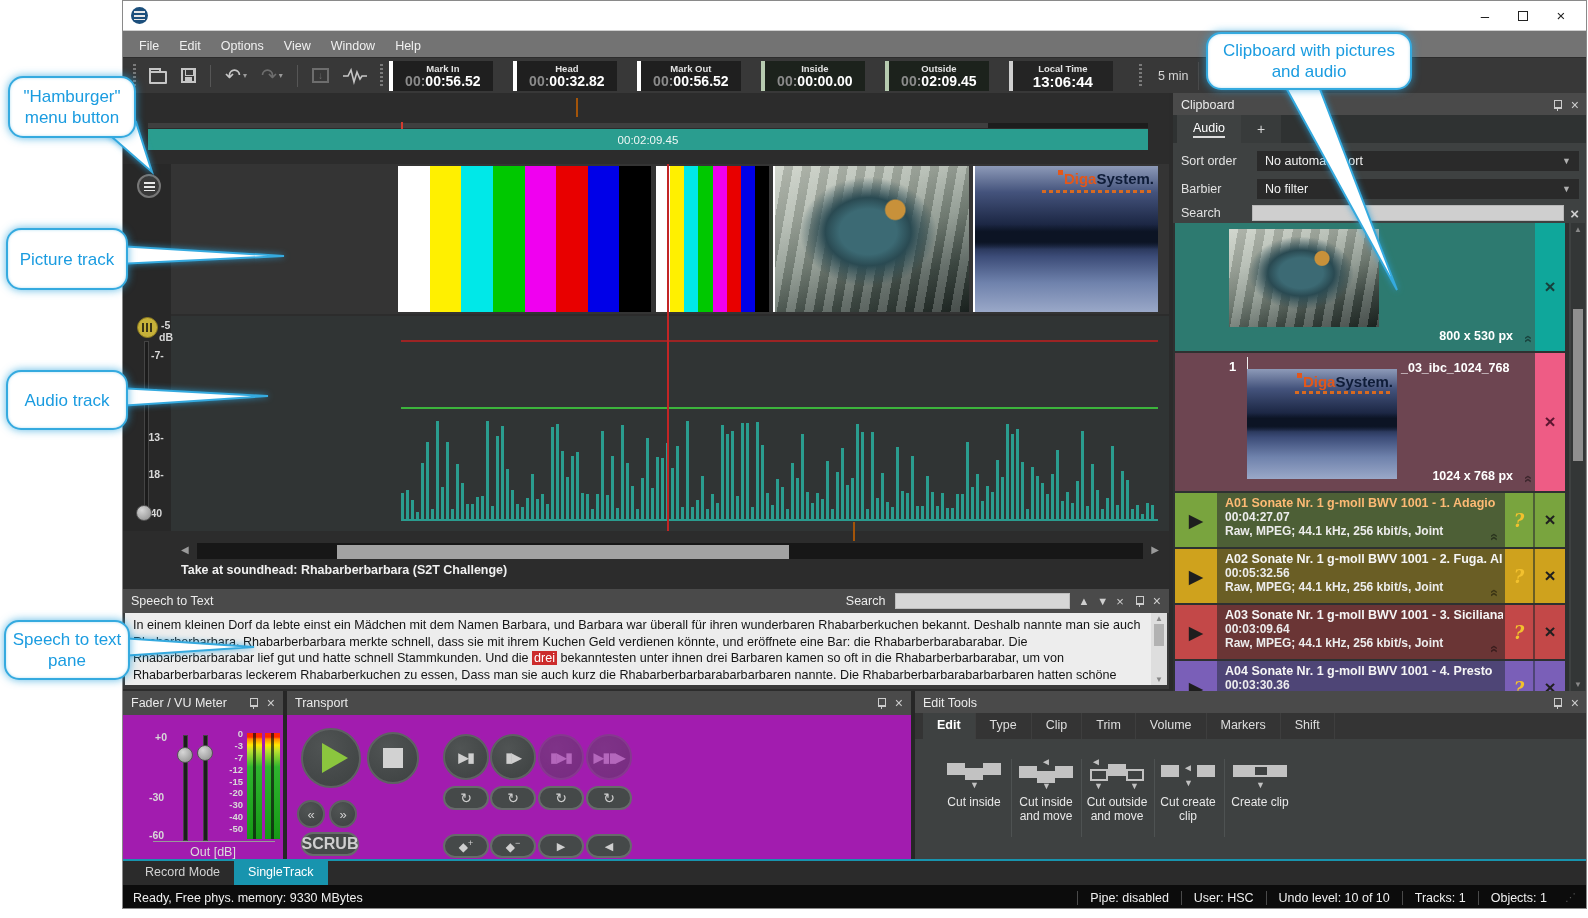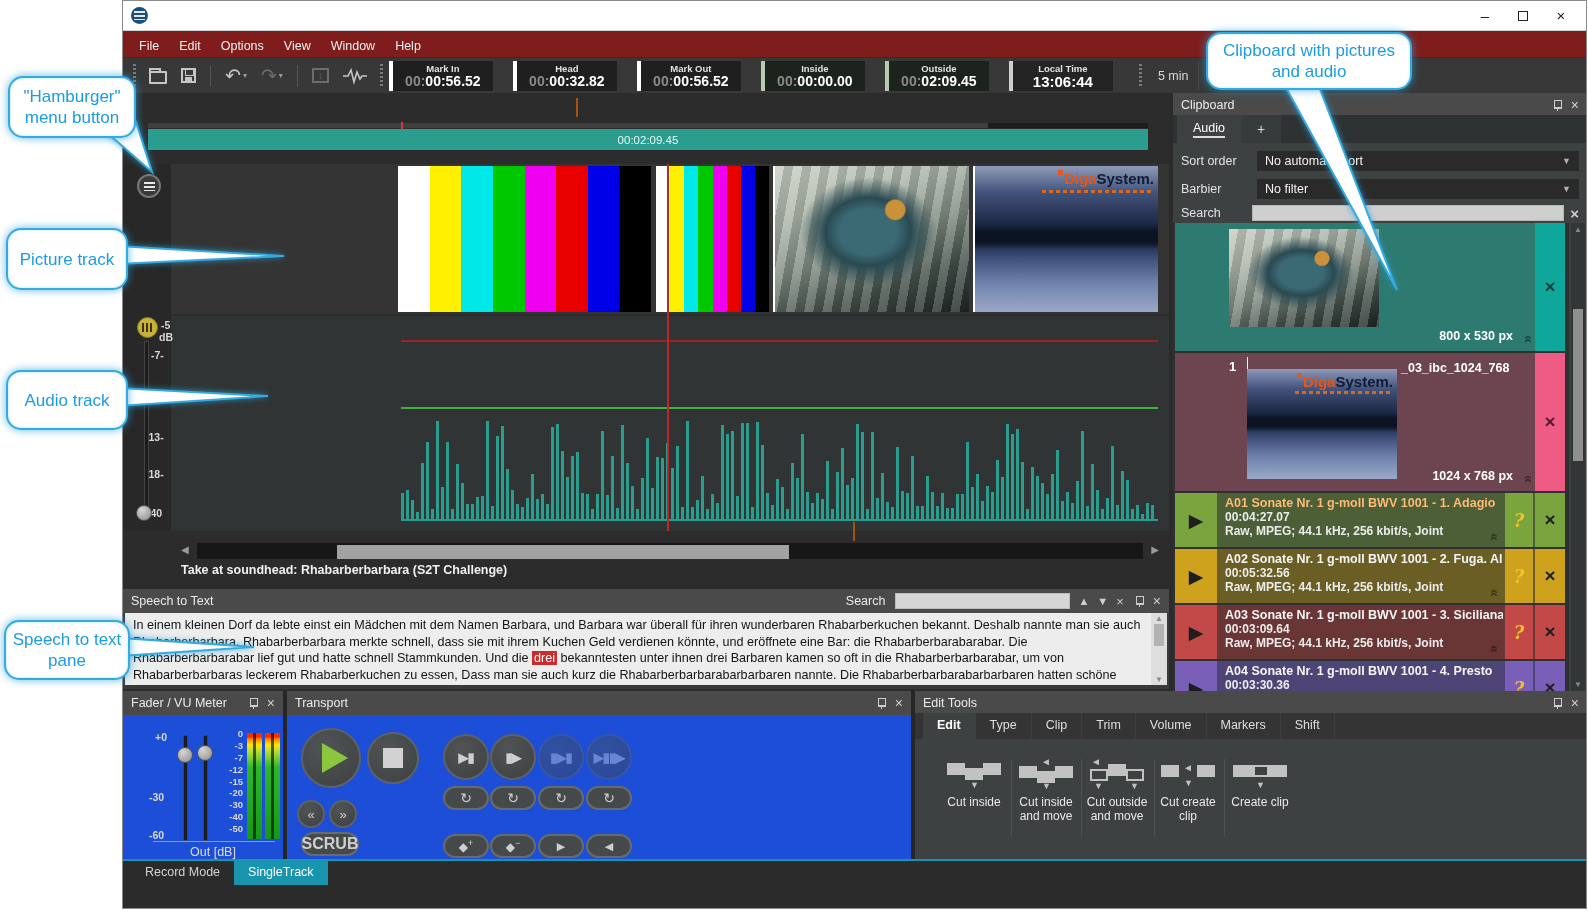--- a/index.html
+++ b/index.html
@@ -10,21 +10,21 @@
   
   .window{position:absolute;left:122px;top:0;width:1465px;height:909px;background:#2b2b2b;border:1px solid #8a8a8a;overflow:hidden}
   .titlebar{position:absolute;left:0;top:0;width:100%;height:30px;background:#fff;display:flex;align-items:center;padding:0 6px;border-bottom:1px solid #cfcfcf}
   .appicon{width:17px;height:17px;border-radius:50%;background:#1c4f7c;display:flex;align-items:center;justify-content:center;margin:0 8px 0 2px}
   .hamlines{width:11px;height:9px;background:repeating-linear-gradient(to bottom,#e8e8e8 0 2px,transparent 2px 4px)}
   .title-text{font-size:12.5px;color:#111;white-space:nowrap}
   .win-ctrls{margin-left:auto;display:flex}
   .win-btn{width:38px;height:28px;display:flex;align-items:center;justify-content:center;font-size:15px;color:#222}
   .maxbox{width:10px;height:10px;border:1.2px solid #222}
 
-  .menubar{position:absolute;left:0;top:30px;width:100%;height:30px;background:#7f1d1d;display:flex;align-items:center;padding:0 6px}
+  .menubar{position:absolute;left:0;top:30px;width:100%;height:30px;background:#737373;display:flex;align-items:center;padding:0 6px}
   .menu-item{color:#f0f0f0;font-size:12.5px;padding:5px 10px}
 
   .toolbar{position:absolute;left:0;top:56px;width:100%;height:36px;background:#383838;display:flex;align-items:center;padding:0 4px;border-top:1px solid #2d2d2d}
   .grip{width:3px;height:24px;background:repeating-linear-gradient(to bottom,#7a7a7a 0 2px,transparent 2px 4px);margin:0 6px}
   .tbsep{width:1px;height:22px;background:#565656;margin:0 7px}
   .tbico{color:#c6c6c6;font-size:19px;margin:0 7px;display:flex;align-items:center;line-height:1}
   .tbico.dim{color:#6d6d6d}
   .dd{font-size:8px;color:#9a9a9a;margin-left:2px}
   .ico-folder{width:18px;height:13px;border:2px solid #c6c6c6;border-radius:1px;position:relative;margin-top:3px}
   .ico-folder:before{content:"";position:absolute;left:-2px;top:-5px;width:8px;height:3px;border:2px solid #c6c6c6;border-bottom:none}
@@ -95,21 +95,21 @@
   .vsb .th{width:10px;height:22px;background:#b2b2b2}
   .sarr{color:#888;font-size:8px}
   .srch-input{height:16px;background:#d6d6d6;border:1px solid #bdbdbd}
   .hico{color:#cfcfcf;font-size:11px;margin-left:8px}
   .pin{position:relative;width:11px;height:12px;margin-left:10px}
   .pin:before{content:"";position:absolute;left:2px;top:1px;width:6px;height:6px;border:1px solid #ccc;border-bottom-width:2px}
   .pin:after{content:"";position:absolute;left:5px;top:9px;width:1px;height:3px;background:#ccc}
 
   
   .bzone{position:absolute;left:0;top:690px;width:100%;height:168px;background:#262626}
-  .panel{position:absolute;top:0;height:168px;background:#1d4ed8}
+  .panel{position:absolute;top:0;height:168px;background:#a21caf}
   .p-fader{left:0;width:160px}
   .p-trans{left:164px;width:624px}
   .p-tools{left:792px;width:672px}
   .flabel{position:absolute;color:#d8d8d8;font-size:10.5px;font-weight:bold}
   .vu-scale{position:absolute;left:92px;top:38px;width:28px;height:104px;display:flex;flex-direction:column;justify-content:space-between;align-items:flex-end}
   .vu-scale div{color:#d8d8d8;font-size:9.5px;font-weight:bold;line-height:9px}
   .vubar{position:absolute;top:42px;width:15px;height:106px;background:
      linear-gradient(90deg,transparent 0 6px,rgba(10,10,10,.65) 6px 9px,transparent 9px),
      linear-gradient(to bottom,#ff2a00 0 4px,#ff8a00 6px,#ffe800 12px,#b8e030 18px,#2eb62e 34px,#169916 100%)}
   .outline-h{position:absolute;left:30px;top:150px;width:122px;height:1px;background:#9a9a9a}
@@ -658,20 +658,31 @@
           <div class="tl">Create clip</div>
         </div>
       </div>
     </div>
 
     <div class="tabline"></div>
     <div class="tabrow">
       <span class="btab">Record Mode</span>
       <span class="btab on">SingleTrack</span>
     </div>
+    <div class="statusbar">
+      <span>Ready, Free phys. memory: 9330 MBytes</span>
+      <span class="st-right" id="st-right">
+          <span class="st-seg">Pipe: disabled</span>
+          <span class="st-seg">User: HSC</span>
+          <span class="st-seg">Undo level: 10 of 10</span>
+          <span class="st-seg">Tracks: 1</span>
+          <span class="st-seg">Objects: 1</span>
+        </span>
+      <span class="st-grip">⋰</span>
+    </div>
 
     <div class="clipboard">
       <div class="phead">
           <span>Clipboard</span>
         <span class="pin" style="margin-left:auto"></span>
         <span class="hico" style="font-size:14px">×</span>
         </div>
       <div class="ctabs">
         <span class="ctab"><span>Audio</span></span>
         <span class="ctab plus">+</span>

